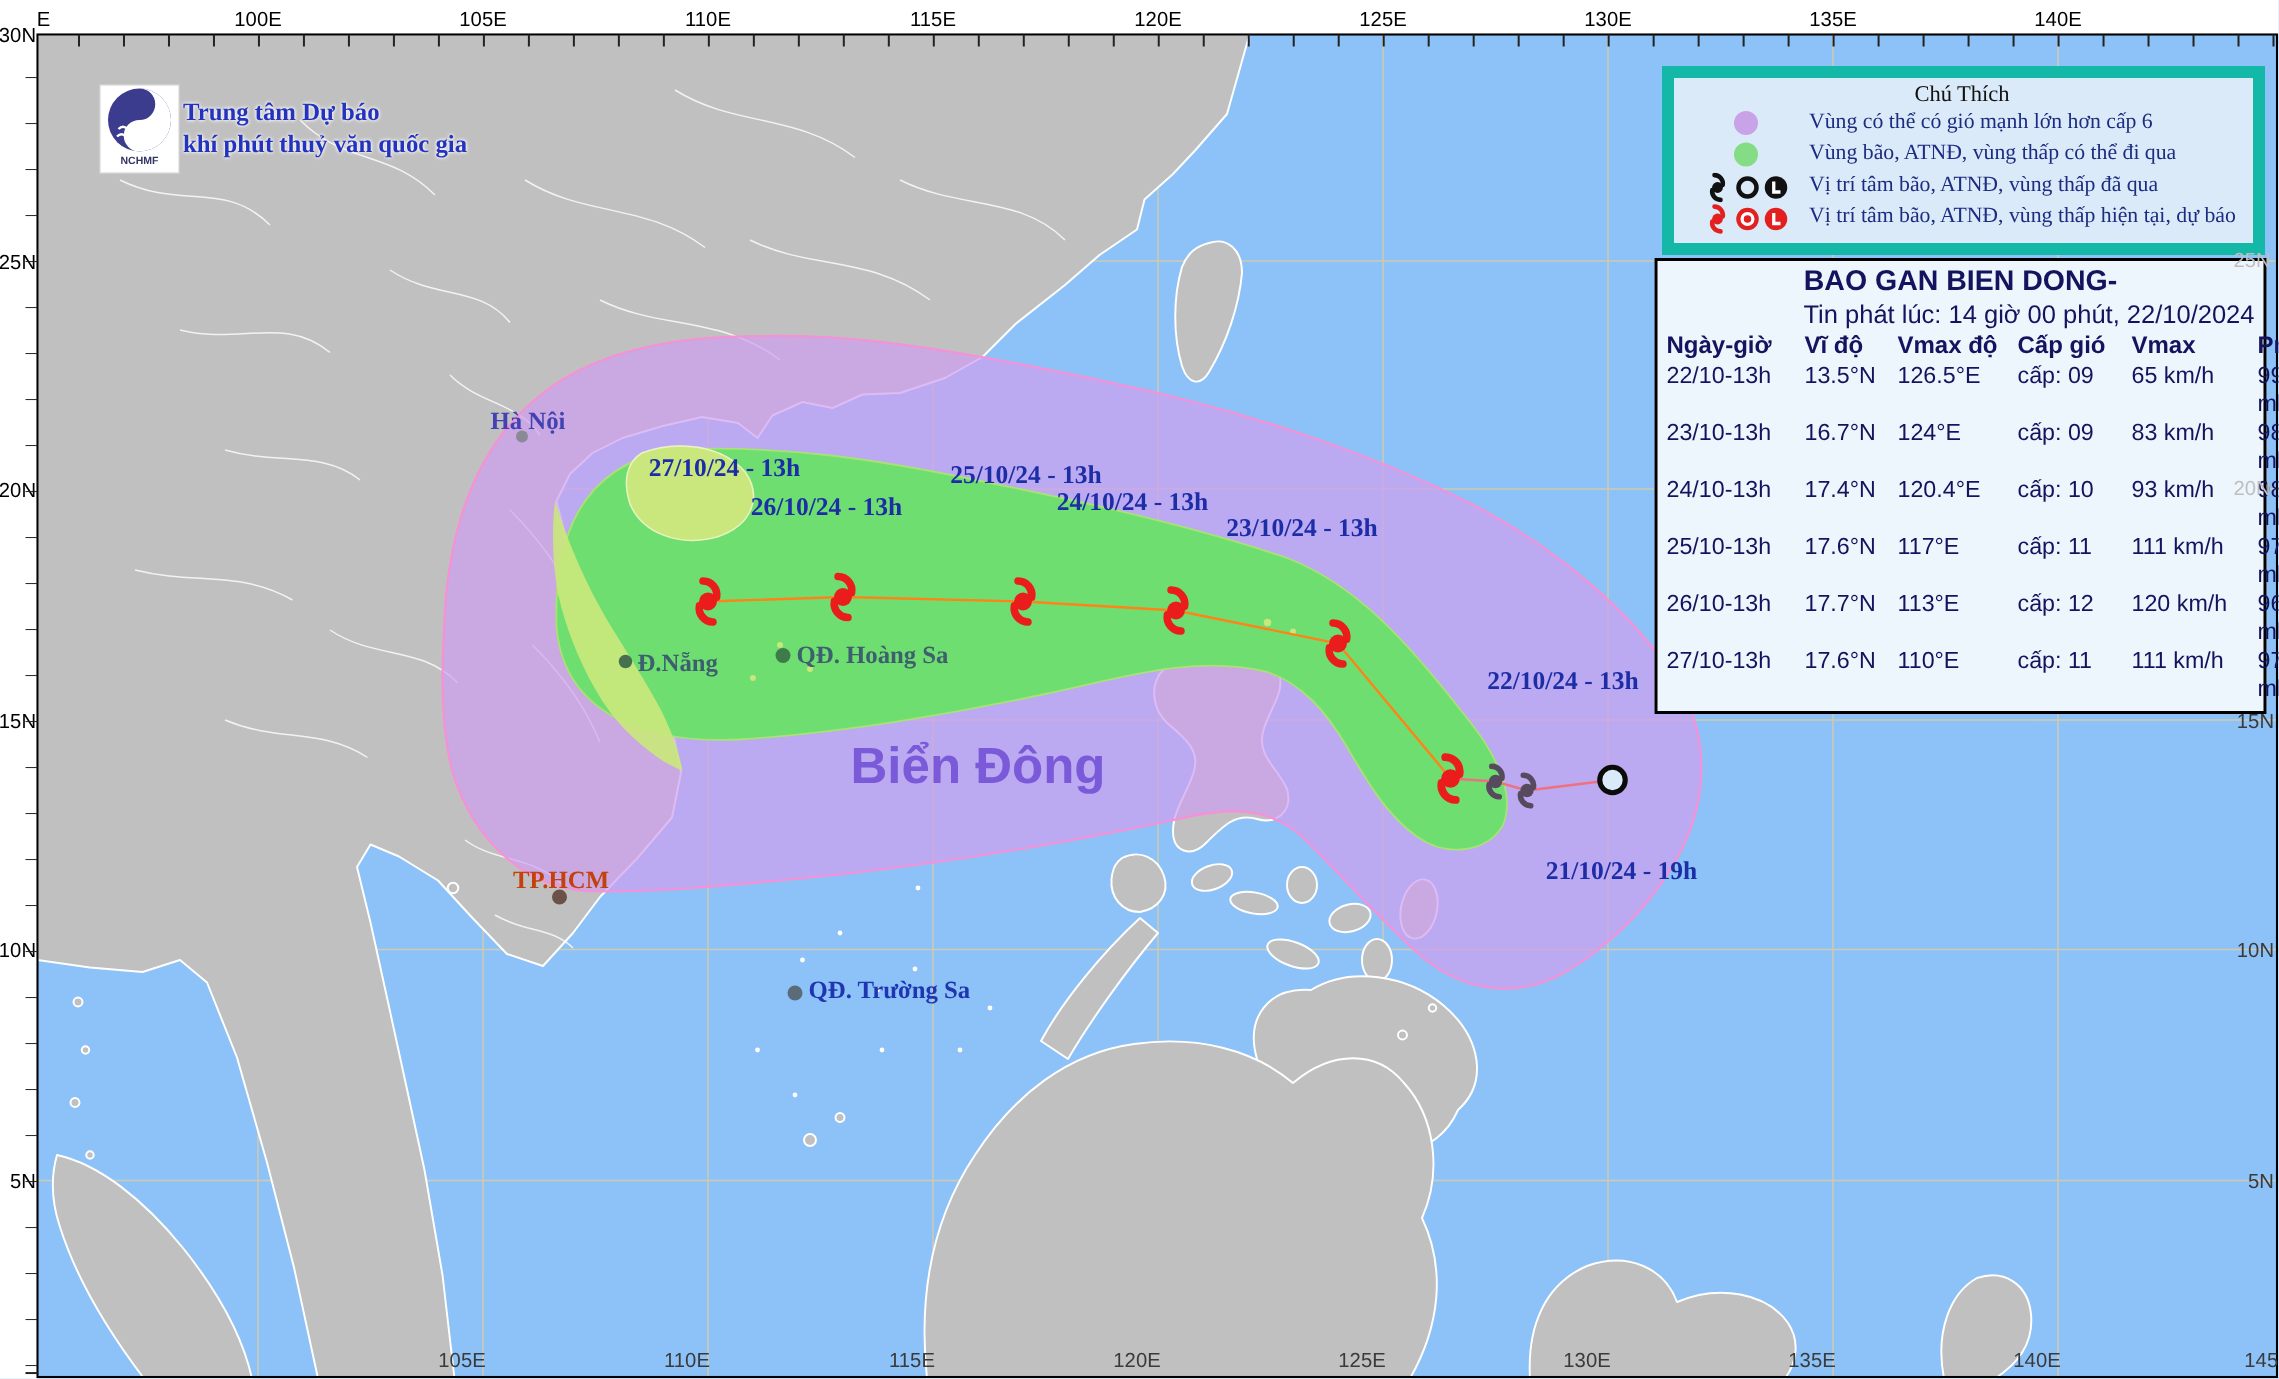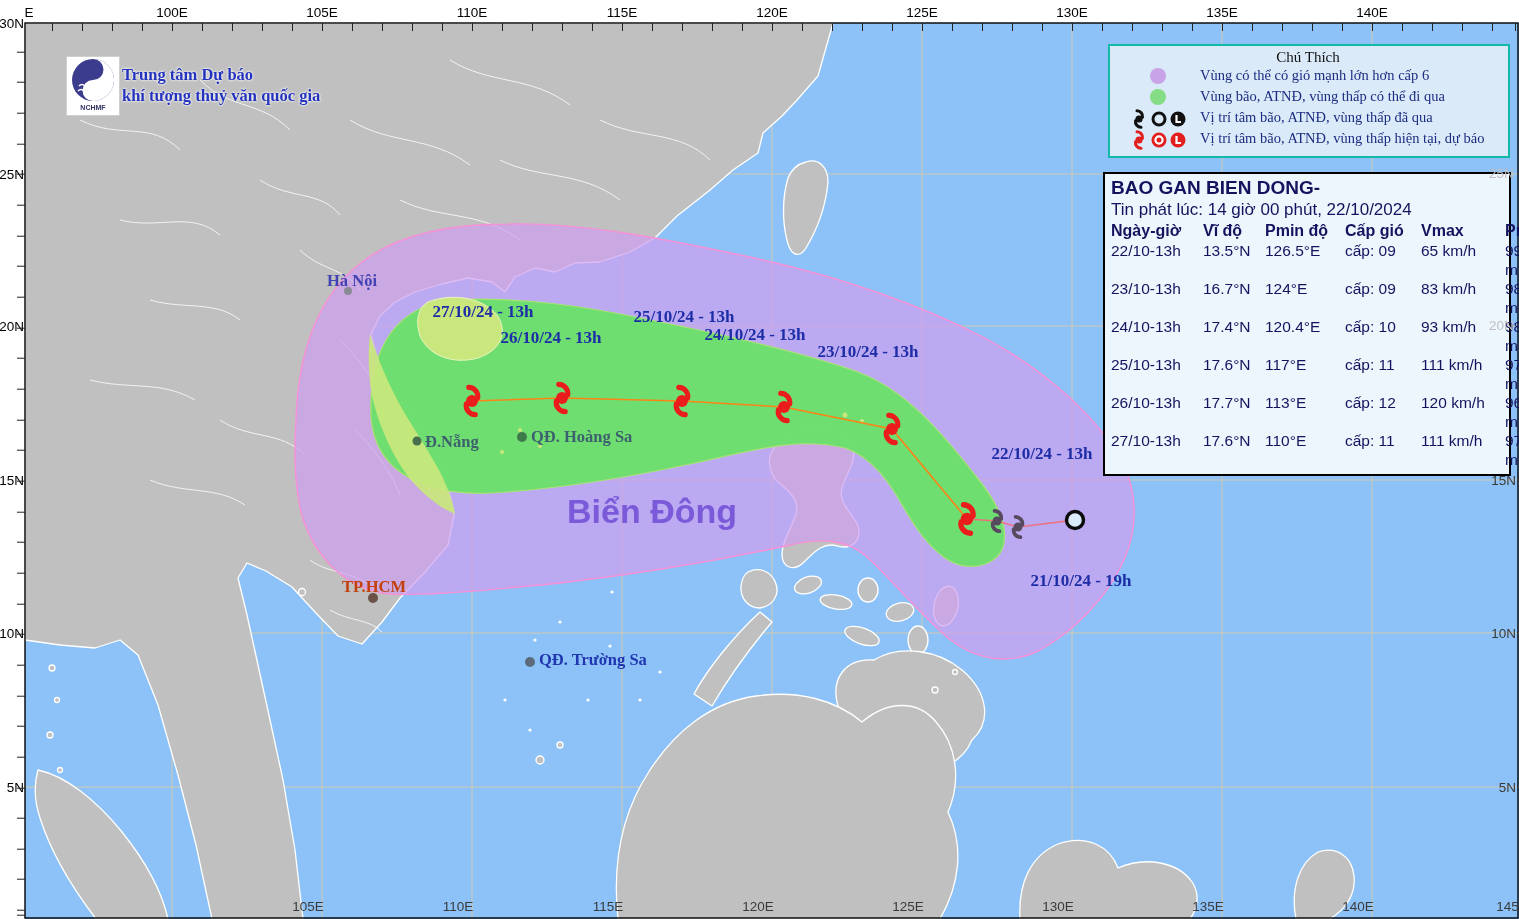--- a/index.html
+++ b/index.html
@@ -18,29 +18,29 @@
   .city{font:bold 16.5px "Liberation Serif",serif;}
   .city.center{transform:translateX(-50%);}
   .c-hanoi{color:#4242b4;} .c-teal{color:#3d5f6e;} .c-hcm{color:#c2410c;} .c-blue{color:#2035b0;}
   .sea-name{font:bold 34px "Liberation Sans",sans-serif;color:#7a5ad8;transform:translateX(-50%);}
   .agency{font:bold 16.5px "Liberation Serif",serif;color:#2433bd;line-height:21px;
     text-shadow:0 0 3px #fff,0 0 2px #fff;}
   .logo-box{position:absolute;left:66px;top:56px;width:52px;height:58px;background:#fff;
     border:1px solid #cfcfcf;z-index:9;display:flex;flex-direction:column;align-items:center;}
   .logo-box .nchmf{font:bold 7px "Liberation Sans",sans-serif;color:#333366;margin-top:1px;}
   .legend-box{position:absolute;left:1108px;top:44px;width:402px;background:#daeaf8;
-    border:2px solid #14b8a6;z-index:20;padding:3px 8px 5px 6px;box-sizing:border-box;}
+    border:8px solid #14b8a6;z-index:20;padding:3px 8px 5px 6px;box-sizing:border-box;}
   .legend-title{font:15px "Liberation Serif",serif;color:#111;text-align:center;margin-bottom:1px;}
   .legend-row{display:flex;align-items:flex-start;height:21px;}
   .legend-sym{width:84px;display:flex;justify-content:center;align-items:center;gap:1px;flex:none;}
   .legend-text{font:14.5px "Liberation Serif",serif;color:#1c2c80;}
   .bulletin{position:absolute;left:1103px;top:172px;width:408px;background:#edf5fd;
     border:2px solid #000;z-index:20;padding:2px 6px 5px 6px;box-sizing:border-box;color:#14145e;}
-  .b-title{font:bold 19px "Liberation Sans",sans-serif;line-height:23px;}
-  .b-issued{font:17px "Liberation Sans",sans-serif;text-align:left;line-height:21px;}
+  .b-title{font:bold 19px "Liberation Sans",sans-serif;text-align:center;line-height:23px;}
+  .b-issued{font:17px "Liberation Sans",sans-serif;text-align:right;line-height:21px;}
   .b-grid{display:grid;grid-template-columns:90px 60px 78px 74px 82px 1fr;column-gap:2px;}
   .b-grid .h{font:bold 16px "Liberation Sans",sans-serif;line-height:21px;}
   .b-grid .c{font:15.5px "Liberation Sans",sans-serif;line-height:19px;}
   .light-lat{font:13.5px "Liberation Sans",sans-serif;color:#bfbfbf;z-index:30;}
 </style>
 </head>
 <body>
 
 <div class="stage">
 
@@ -234,21 +234,21 @@
     <path d="M0,-21 A21,21 0 0 1 0,21 A10.5,10.5 0 0 1 0,0 A10.5,10.5 0 0 0 0,-21 Z" fill="#ffffff"></path>
     <circle cx="0" cy="-10.5" r="3.2" fill="#3c3c8f"></circle>
     <circle cx="0" cy="10.5" r="3.2" fill="#ffffff"></circle>
     <path d="M -14 6 q 3 -3 6 0 q 3 3 6 0" stroke="#ffffff" stroke-width="1.6" fill="none"></path>
     <path d="M -15 11 q 3 -3 6 0 q 3 3 6 0" stroke="#ffffff" stroke-width="1.6" fill="none"></path>
   </svg>
   <div class="nchmf">NCHMF</div>
 </div>
 <div class="ov agency" style="left:122px;top:64px;">
   <div>Trung tâm Dự báo</div>
-  <div>khí tượng thuỷ văn quốc gia</div>
+  <div>khí phút thuỷ văn quốc gia</div>
 </div>
 
 <span class="ov track-date" style="left:483px;top:302px;font-family:Liberation Serif, serif;">27/10/24 - 13h</span>
 <span class="ov track-date" style="left:551px;top:328px;">26/10/24 - 13h</span>
 <span class="ov track-date" style="left:684px;top:307px;">25/10/24 - 13h</span>
 <span class="ov track-date" style="left:755px;top:325px;">24/10/24 - 13h</span>
 <span class="ov track-date" style="left:868px;top:342px;">23/10/24 - 13h</span>
 <span class="ov track-date" style="left:1042px;top:444px;">22/10/24 - 13h</span>
 <span class="ov track-date" style="left:1081px;top:571px;">21/10/24 - 19h</span>
 
@@ -309,21 +309,21 @@
     <span class="legend-text">Vị trí tâm bão, ATNĐ, vùng thấp hiện tại, dự báo</span>
   </div>
 </div>
 
 <div class="bulletin">
   <div class="b-title">BAO GAN BIEN DONG-</div>
   <div class="b-issued">Tin phát lúc: 14 giờ 00 phút, 22/10/2024</div>
   <div class="b-grid">
     <span class="h">Ngày-giờ</span>
     <span class="h">Vĩ độ</span>
-    <span class="h">Pmin độ</span>
+    <span class="h">Vmax độ</span>
     <span class="h">Cấp gió</span>
     <span class="h">Vmax</span>
     <span class="h">Pmin</span>
 
     <span class="c">22/10-13h</span>
     <span class="c">13.5°N</span>
     <span class="c">126.5°E</span>
     <span class="c">cấp: 09</span>
     <span class="c">65 km/h</span>
     <span class="c">994 mb</span>

